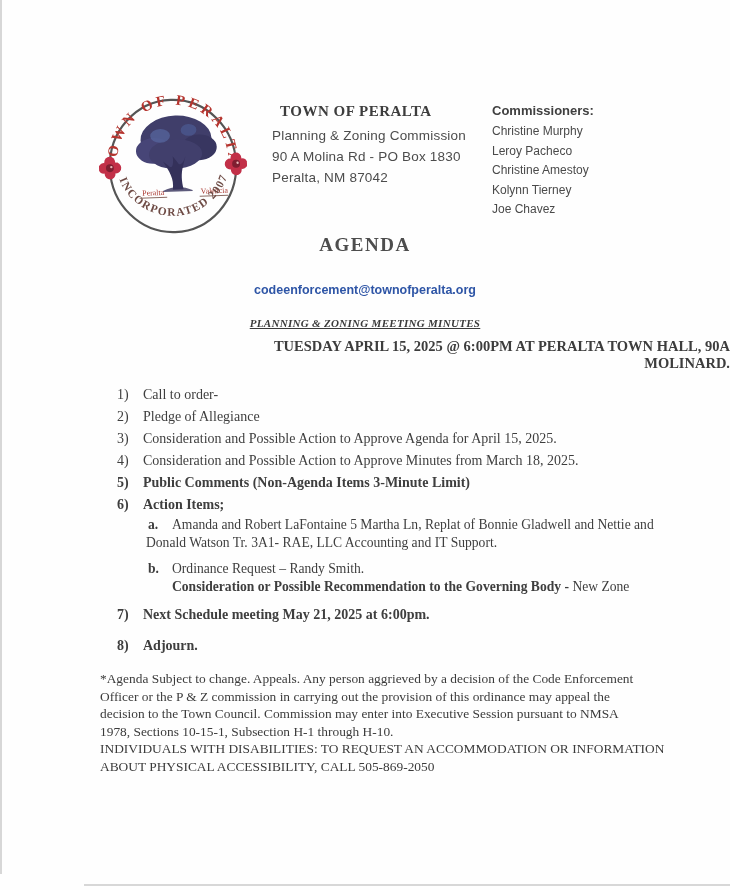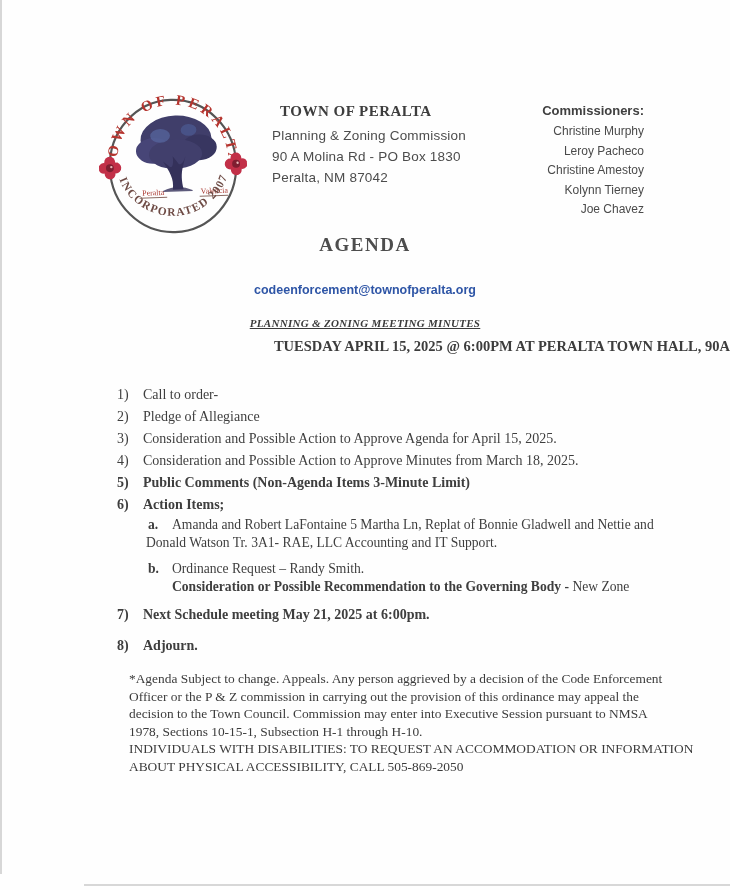--- a/index.html
+++ b/index.html
@@ -13,21 +13,21 @@
 
   
   .seal-wrap{position:absolute;left:99px;top:92px;width:148px;height:148px;transform:rotate(-2deg);}
 
   
   .org{position:absolute;left:272px;top:103px;}
   .org-name{font-family:"Liberation Serif", serif;font-weight:bold;font-size:15px;letter-spacing:.5px;color:#3d3d3d;padding-left:8px;margin-bottom:5px;}
   .org-line{font-family:"Liberation Sans", sans-serif;font-size:13.5px;line-height:21px;color:#4c4c4c;letter-spacing:.2px;}
 
   
-  .comm{position:absolute;left:492px;top:103px;width:152px;text-align:right;}
+  .comm{position:absolute;left:492px;top:103px;width:152px;text-align:left;}
   .comm-title{font-family:"Liberation Sans", sans-serif;font-weight:bold;font-size:13px;color:#404040;margin-bottom:4px;}
   .comm-name{font-family:"Liberation Sans", sans-serif;font-size:12px;line-height:19.5px;color:#4a4a4a;}
 
   
   .agenda-title{position:absolute;top:234px;left:0;width:100%;text-align:center;
     font-weight:bold;font-size:19px;letter-spacing:1.5px;color:#4d4d4d;}
   .email-row{position:absolute;top:280px;left:0;width:100%;text-align:center;}
   .email{font-family:"Liberation Sans", sans-serif;font-weight:bold;font-size:12.5px;
     color:var(--c-link,#2e55a6);cursor:pointer;}
   .minutes-title{position:absolute;top:317px;left:0;width:100%;text-align:center;
@@ -42,21 +42,21 @@
   .row .content{flex:1;}
   .row.sub{margin-left:31px;line-height:17.5px;font-size:13.6px;}
   .row.sub .marker{width:24px;}
   .row.gap{margin-top:9px;}
   .line{white-space:nowrap;}
   .b{font-weight:bold;}
   .row.outdent-cont .line + .line{margin-left:-26px;}
 
   
   .footer{position:absolute;left:100px;top:670px;width:610px;font-size:13.4px;line-height:17.6px;color:#3b3b3b;}
-  .fline{white-space:nowrap;margin-left:29px;}
+  .fline{white-space:nowrap;}
 
   
   .arc-top{font-family:"Liberation Serif", serif;font-weight:bold;font-size:15px;letter-spacing:3.2px;fill:var(--c-seal-red,#b5342e);}
   .arc-bottom{font-family:"Liberation Serif", serif;font-weight:bold;font-size:11.5px;letter-spacing:1.4px;fill:var(--c-seal-inc,#6e4b45);}
   .banner-word{font-family:"Liberation Serif", serif;font-size:8px;fill:var(--c-banner,#a8352d);}
 </style>
 </head>
 <body>
 
 <div class="page">
@@ -127,20 +127,21 @@
       </div>
   </div>
 
   <div class="agenda-title">AGENDA</div>
   <div class="email-row">
     <a class="email">codeenforcement@townofperalta.org</a>
   </div>
   <div class="minutes-title">PLANNING &amp; ZONING MEETING MINUTES</div>
   <div class="when">
     <div>TUESDAY APRIL 15, 2025 @ 6:00PM AT PERALTA TOWN HALL, 90A</div>
+    <div>MOLINARD.</div>
   </div>
 
   <div class="list" id="agenda-list">
       <div class="row">
         <span class="marker">1)</span>
         <div class="content">
           <div class="line"><span>Call to order-</span></div>
         </div>
       </div>
       <div class="row">

